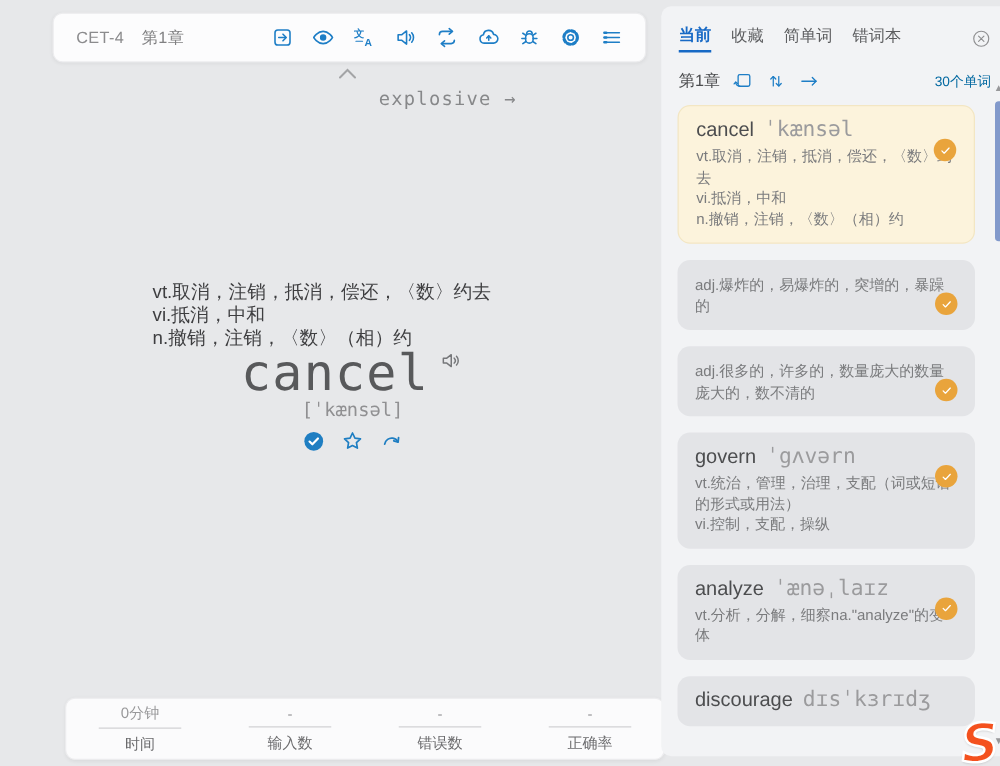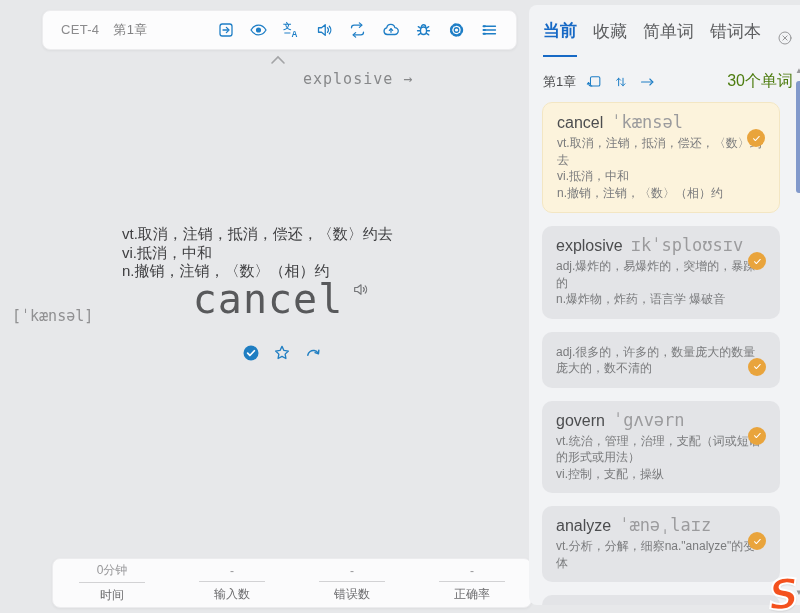--- a/index.html
+++ b/index.html
@@ -31,21 +31,21 @@
     letter-spacing:1px;
   }
 
   .defs { position:absolute; left:110px; top:225px; font-size:15px; line-height:18.5px; color:#3e3e40; }
 
   .word-row { position:absolute; left:0; top:276px; width:540px; text-align:center; color:#58595b; }
   .big-word { font-family:"DejaVu Sans Mono", monospace; font-size:40px; letter-spacing:1px; }
   .word-speaker { display:inline-block; vertical-align:14px; margin-left:8px; }
   .word-speaker svg { stroke:#76777a; fill:none; stroke-width:1.5; stroke-linecap:round; stroke-linejoin:round; }
 
-  .phonetic { position:absolute; left:0; top:307px; width:540px; 
+  .phonetic { position:absolute; left:0; top:319px; width:540px; text-align:center;
     font-family:"DejaVu Sans Mono", monospace; font-size:15px; color:#909092; }
 
   .actions { position:absolute; left:0; top:344px; width:540px; display:flex; justify-content:center; gap:13px; }
   .action-btn { width:18px; height:18px; display:flex; align-items:center; justify-content:center; cursor:pointer; }
 
   .stats-bar {
     position:absolute; left:40px; top:558px; width:480px; height:50px;
     background:#fbfbfc; border:1px solid #ececee; border-radius:8px;
     box-shadow:0 1px 3px rgba(0,0,0,.05);
     display:flex; justify-content:space-between; align-items:center; padding:0 26px;
@@ -54,30 +54,30 @@
   .stat-value { font-size:12px; color:#98989a; padding-bottom:3px; }
   .stat-line { border-bottom:1px solid #d2d2d4; }
   .stat-label { font-size:12px; color:#6b6b6d; padding-top:4px; }
 
   
   .sidebar {
     position:absolute; left:517px; top:5px; width:278px; height:600px;
     background:#f2f3f5; border-radius:8px; overflow:hidden;
   }
   .sb-tabs { display:flex; align-items:center; gap:16px; padding:14px 14px 4px 14px; }
-  .sb-tab { font-size:17px; color:#5d5e60; cursor:pointer; padding-bottom:13px; }
+  .sb-tab { font-size:13px; color:#5d5e60; cursor:pointer; padding-bottom:3px; }
   .sb-tab.active { color:#1769c5; font-weight:bold; border-bottom:2px solid #1769c5; }
   .sb-close { margin-left:auto; cursor:pointer; display:flex; }
   .sb-close svg { stroke:#909092; fill:none; stroke-width:1.4; stroke-linecap:round; }
 
   .sb-row2 { display:flex; align-items:center; gap:10px; padding:10px 14px 6px 14px; }
   .sb-chapter { font-size:13px; color:#4a4b4d; }
   .sb-ic { display:flex; cursor:pointer; }
   .sb-ic svg { stroke:#1e7ec6; fill:none; stroke-width:1.6; stroke-linecap:round; stroke-linejoin:round; }
-  .sb-count { margin-left:auto; font-size:16px; color:#4d7c0f; }
+  .sb-count { margin-left:auto; font-size:11px; color:#0369a1; }
 
   .word-list { padding:4px 27px 0 13px; display:flex; flex-direction:column; gap:13px;
     height:528px; overflow:hidden; }
   .word-card { position:relative; background:#e3e4e7; border-radius:10px; padding:9px 14px 11px 14px; }
   .word-card.highlight { background:#fcf3dc; border:1px solid #f3e6c3; }
   .wc-head { display:flex; align-items:baseline; gap:8px; }
   .wc-word { font-size:16px; color:#4c4d4f; }
   .wc-phon { font-size:17px; color:#9b9b9d; font-family:"DejaVu Sans Mono", monospace; }
   .wc-defs { margin-top:3px; font-size:12px; line-height:16.5px; color:#7a7b7d; }
   .wc-badge { position:absolute; right:14px; top:26px; width:18px; height:18px; border-radius:50%;
@@ -307,27 +307,22 @@
             <div>n.撤销，注销，〈数〉（相）约</div>
           </div>
         <span class="wc-badge">
           <svg width="11" height="11" viewBox="0 0 24 24">
               <path d="M5.5 12.5l4 4 8.5-9"></path>
             </svg>
         </span>
       </div>
 
       <div class="word-card">
-        <div class="wc-head">
-          <span class="wc-word">explosive</span>
-          <span class="wc-phon">ɪkˈsploʊsɪv</span>
-        </div>
         <div class="wc-defs">
             <div>adj.爆炸的，易爆炸的，突增的，暴躁的</div>
-            <div>n.爆炸物，炸药，语言学 爆破音</div>
           </div>
         <span class="wc-badge" hidden="">
           <svg width="11" height="11" viewBox="0 0 24 24">
               <path d="M5.5 12.5l4 4 8.5-9"></path>
             </svg>
         </span>
       </div>
 
       <div class="word-card">
         <div class="wc-defs">

